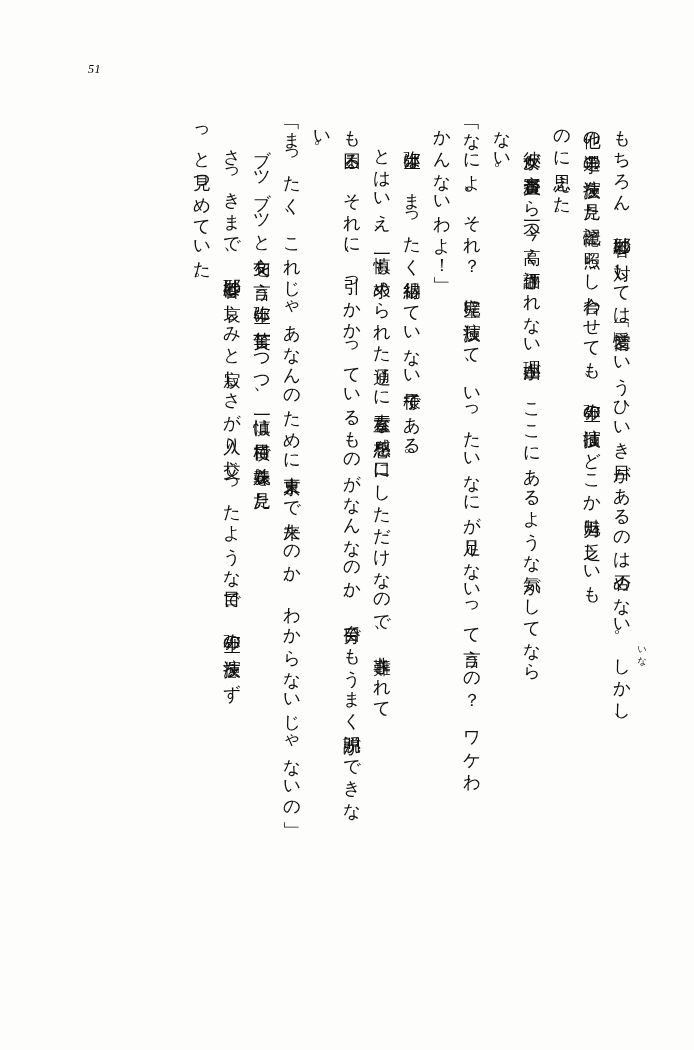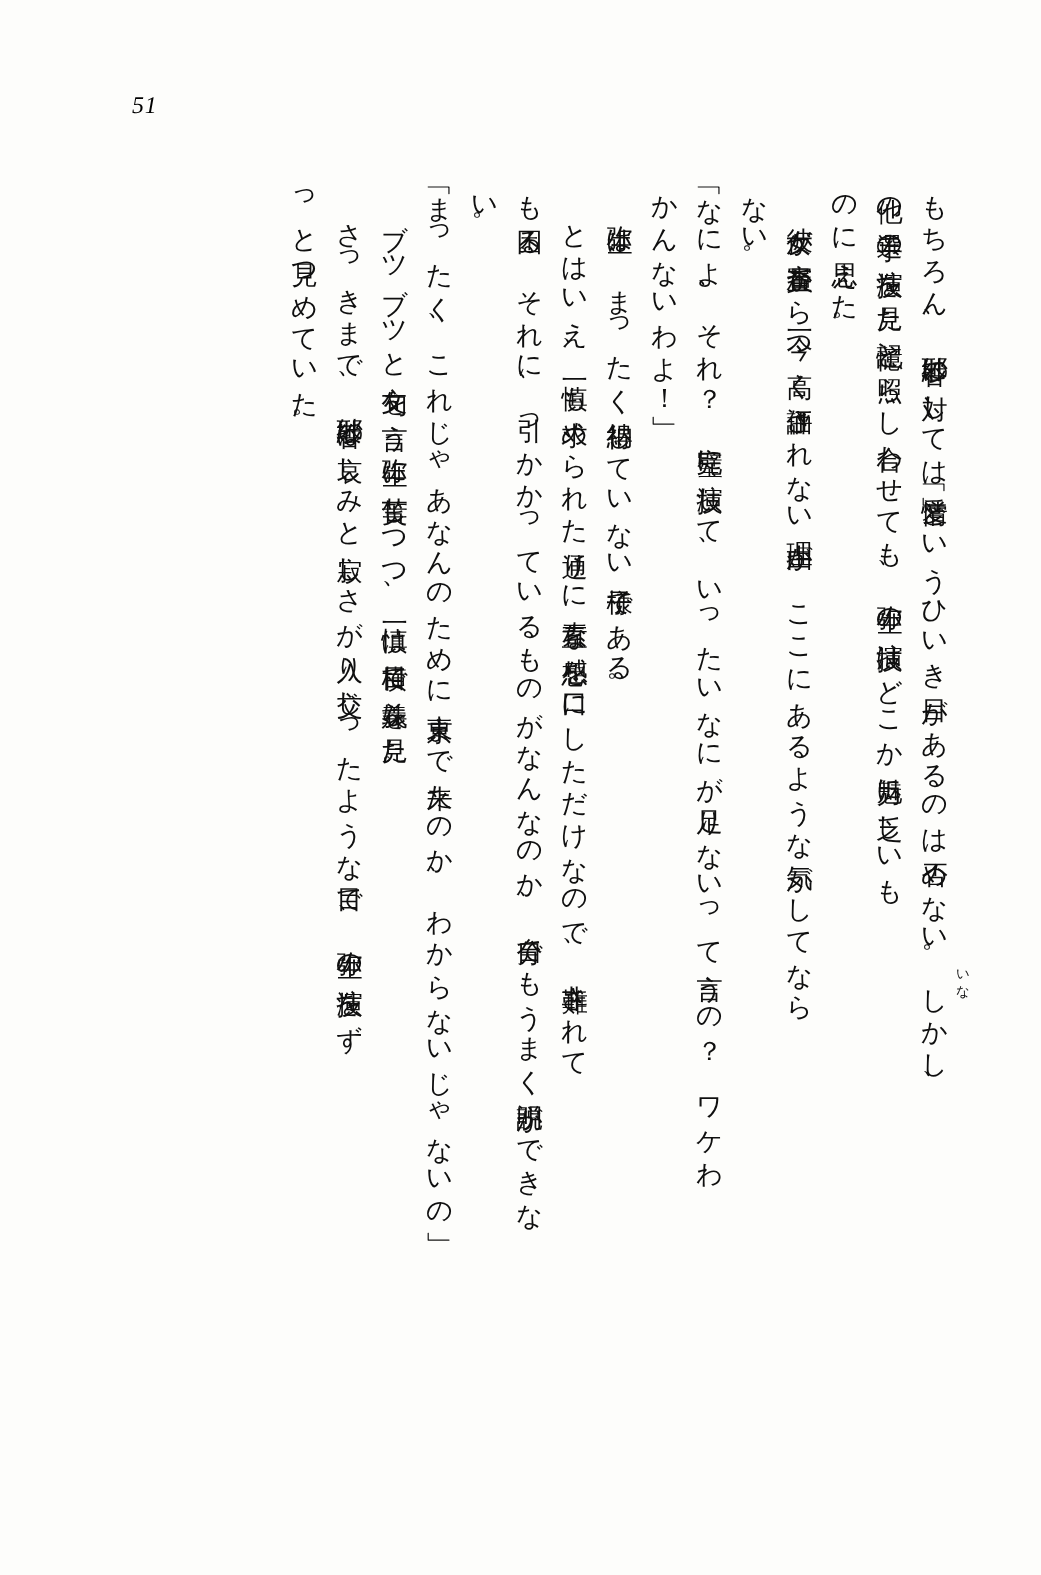--- a/index.html
+++ b/index.html
@@ -20,21 +20,21 @@
     position: absolute;
     inset: 0;
     background: #fdfdfb;
   }
 
   
   #page-number {
     position: absolute;
     top: 62px;
     left: 88px;
-    font-size: 16px;
+    font-size: 12px;
     font-style: italic;
     font-family: "Liberation Serif", "DejaVu Serif", serif;
     color: #000000;
     letter-spacing: 0.5px;
   }
 
   
   #text-block {
     position: absolute;
     top: 118px;

